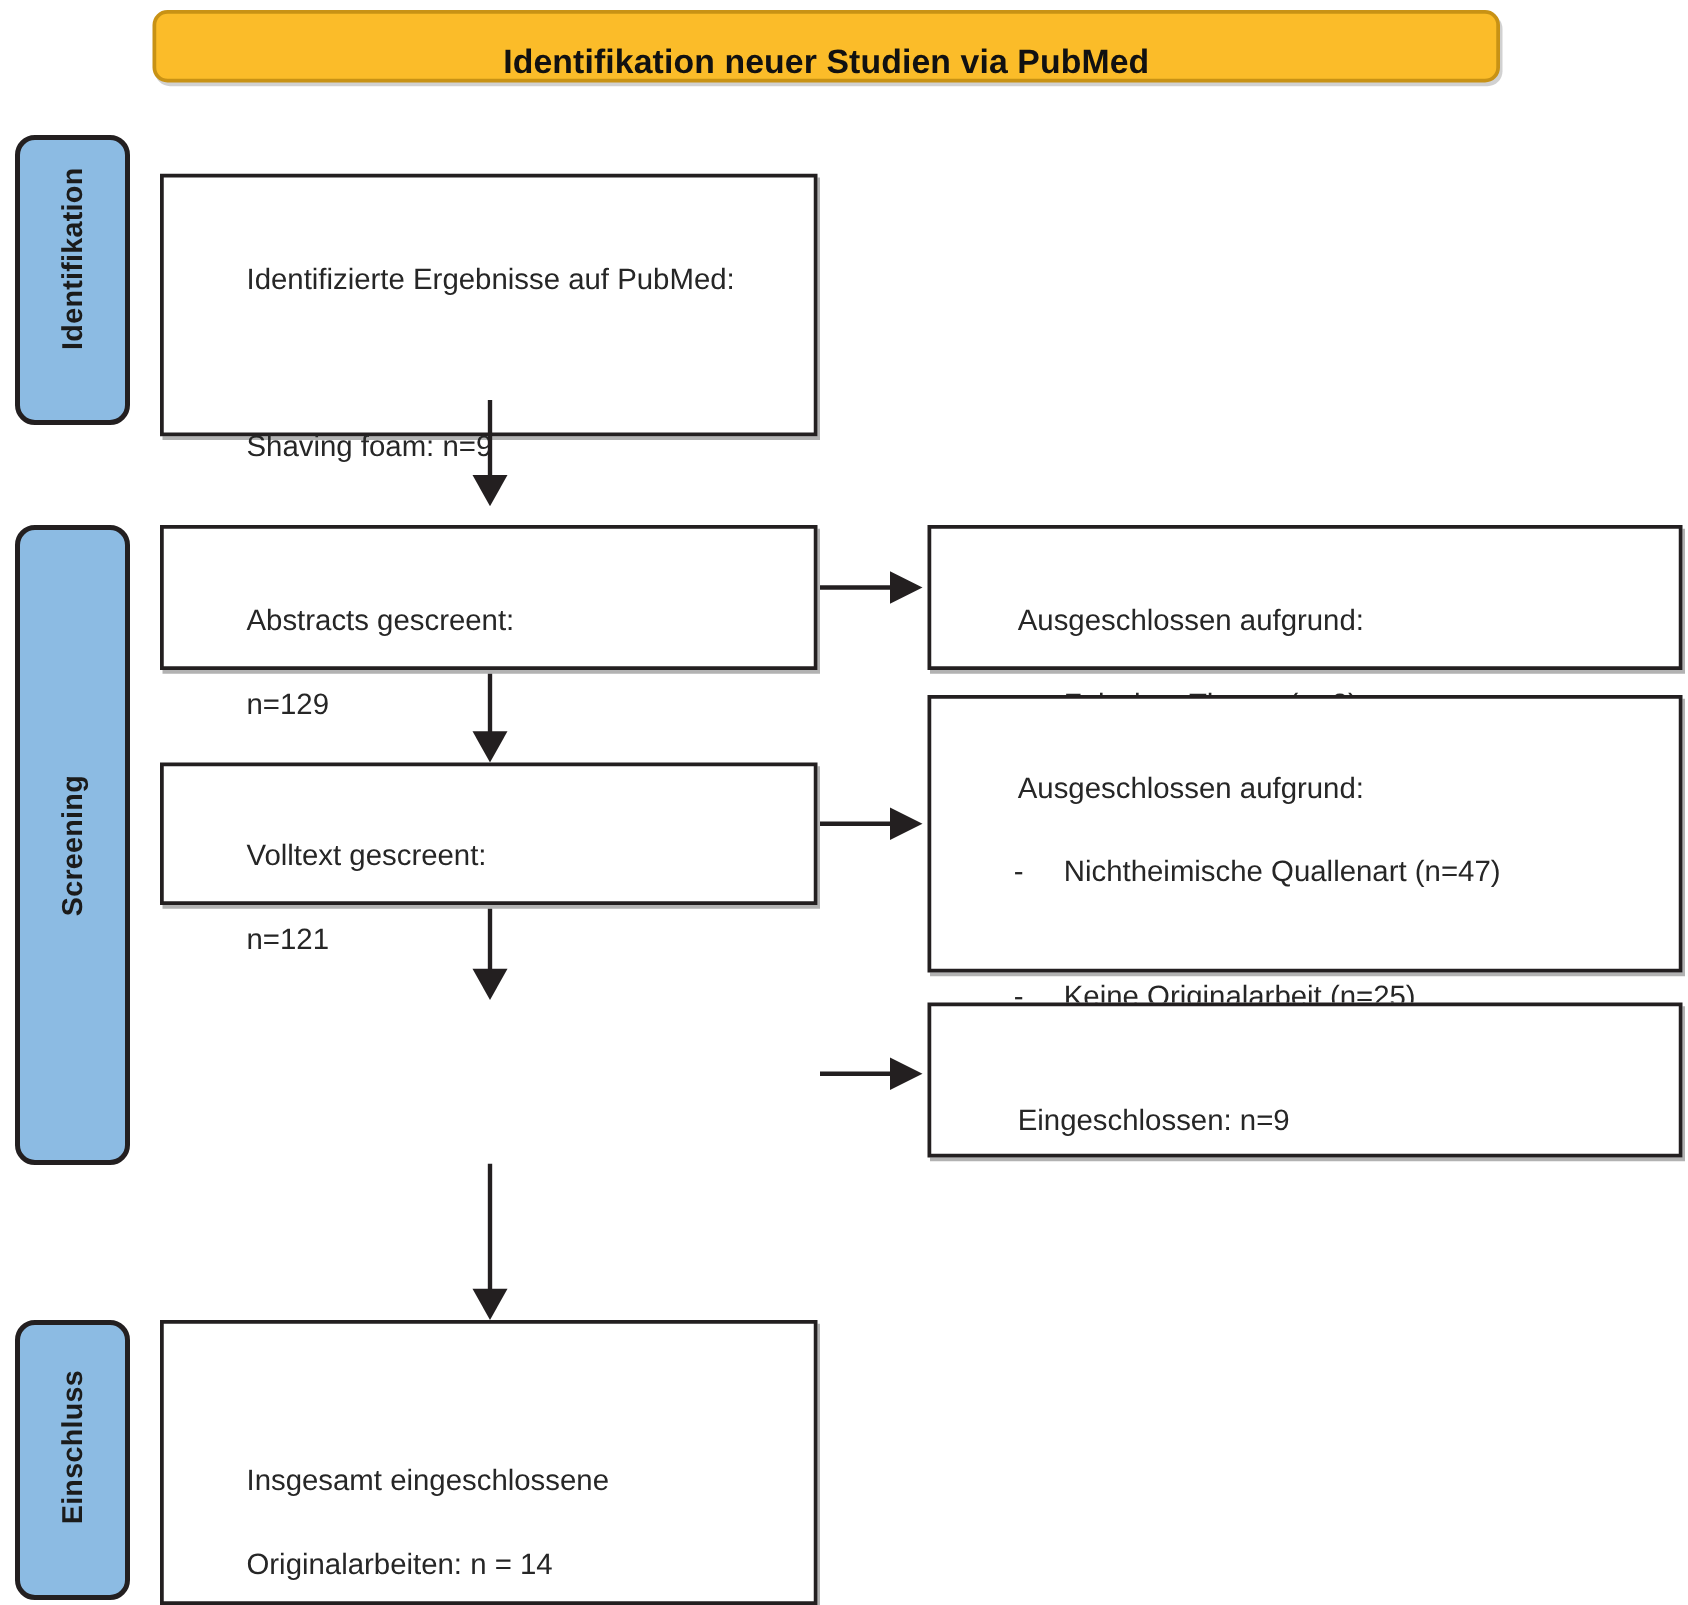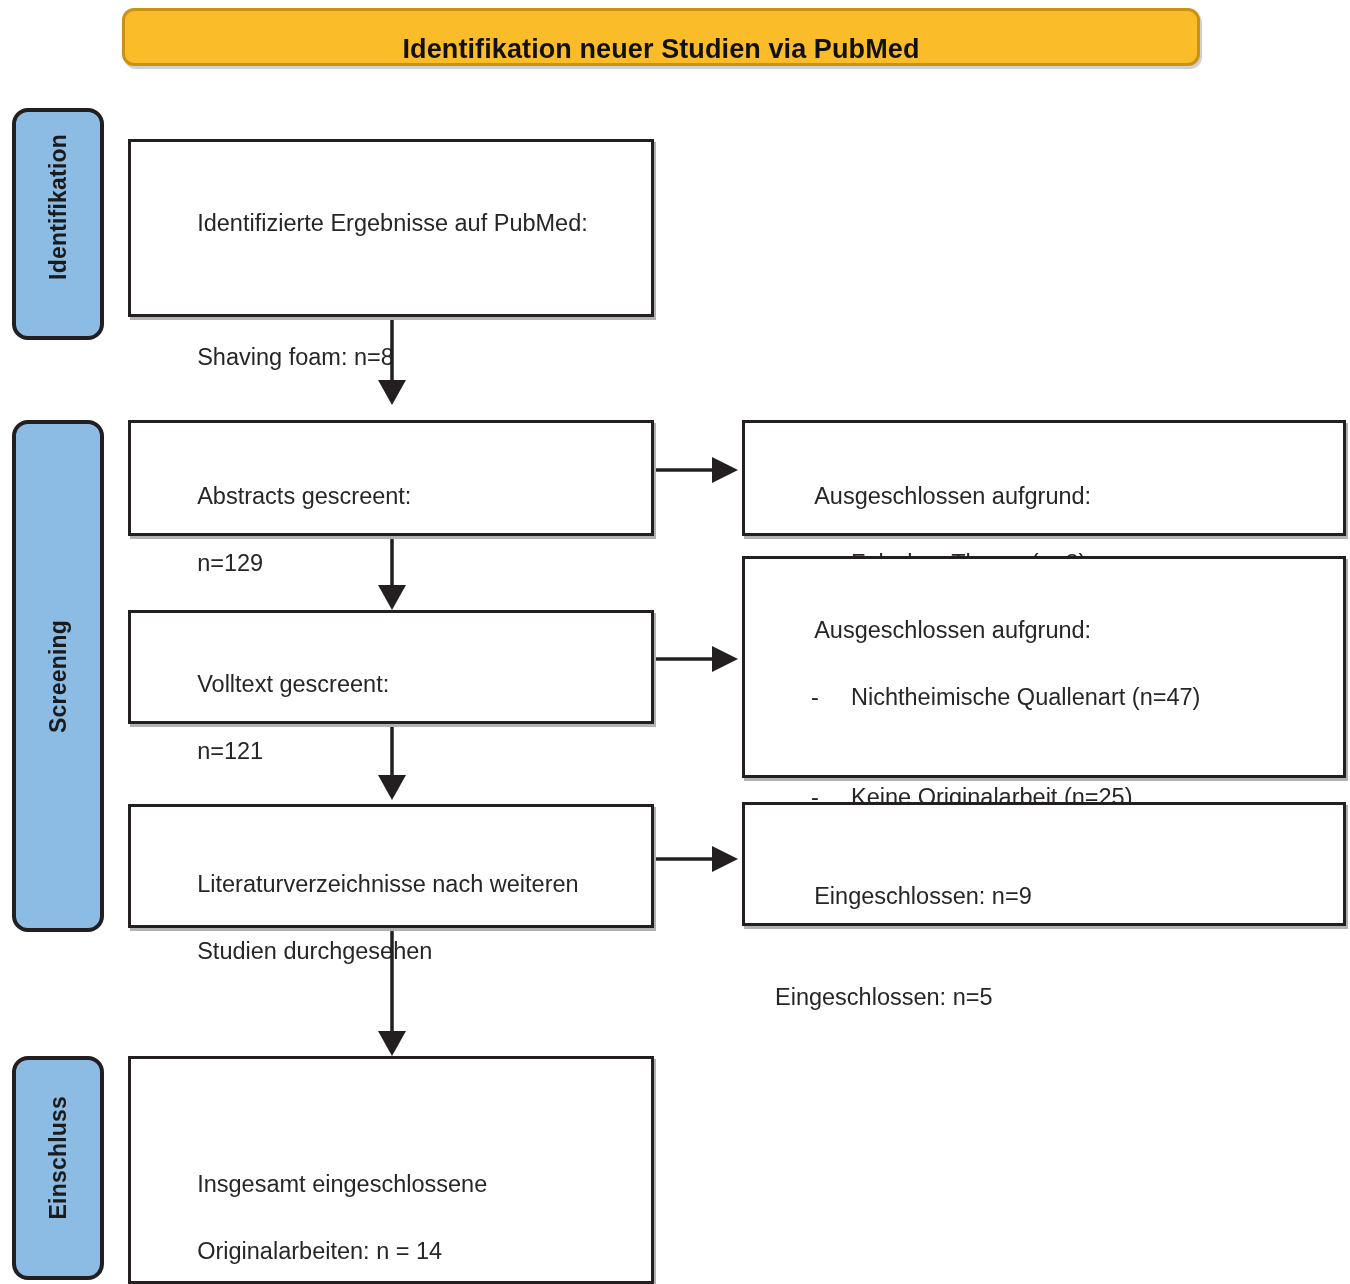--- a/index.html
+++ b/index.html
@@ -114,25 +114,25 @@
   </div>
 
   <div class="stage-bar" style="left:12px; top:420px; width:92px; height:512px;">
     <div class="stage-label" style="top:196px;">Screening</div>
   </div>
 
   <div class="stage-bar" style="left:12px; top:1056px; width:92px; height:224px;">
     <div class="stage-label" style="top:36px;">Einschluss</div>
   </div>
 
-  <div class="box" style="left:128px; top:139px; width:526px; height:178px;">
+  <div class="box" style="left:128px; top:139px; width:526px; height:210px;">
     <div class="box-text" style="top:32px;">
       <span>Identifizierte Ergebnisse auf PubMed:</span><br>
       <br>
-      <span>Shaving foam: n=8</span>
+      <span>Shaving foam: n=9</span>
     </div>
   </div>
 
   <div class="arrow" style="left:372px; top:320px;">
     <svg width="40" height="86" viewBox="0 0 40 86">
       <line x1="20" y1="0" x2="20" y2="64" stroke="#231f20" stroke-width="3.5"></line>
       <polygon points="6,60 34,60 20,85" fill="#231f20"></polygon>
     </svg>
   </div>
 
@@ -177,37 +177,30 @@
       <polygon points="56,5 56,31 82,18" fill="#231f20"></polygon>
     </svg>
   </div>
 
   <div class="box" style="left:742px; top:556px; width:604px; height:222px;">
     <div class="box-text" style="top:22px; left:30px;">
       <span>Ausgeschlossen aufgrund:</span>
       <span class="bullet-line"><span class="dash">-</span><span>Nichtheimische Quallenart (n=47)</span></span>
       <span class="bullet-line"><span class="dash">-</span><span>Keine Originalarbeit (n=25)</span></span>
       <span class="bullet-line"><span class="dash">-</span><span>Falsches Thema (n=44)</span></span>
-      <span style="display:block;">Eingeschlossen: n=5</span>
     </div>
   </div>
 
   <div class="arrow" style="left:372px; top:727px;">
     <svg width="40" height="74" viewBox="0 0 40 74">
       <line x1="20" y1="0" x2="20" y2="52" stroke="#231f20" stroke-width="3.5"></line>
       <polygon points="6,48 34,48 20,73" fill="#231f20"></polygon>
     </svg>
   </div>
 
-  <div class="box" style="left:128px; top:804px; width:526px; height:124px;">
-    <div class="box-text" style="top:28px;">
-      <span>Literaturverzeichnisse nach weiteren</span><br>
-      <span>Studien durchgesehen</span>
-    </div>
-  </div>
 
   <div class="arrow" style="left:656px; top:841px;">
     <svg width="84" height="36" viewBox="0 0 84 36">
       <line x1="0" y1="18" x2="60" y2="18" stroke="#231f20" stroke-width="3.5"></line>
       <polygon points="56,5 56,31 82,18" fill="#231f20"></polygon>
     </svg>
   </div>
 
   <div class="box" style="left:742px; top:802px; width:604px; height:124px;padding-left:40px;">
     <div class="box-text" style="top:42px; left:30px;">

